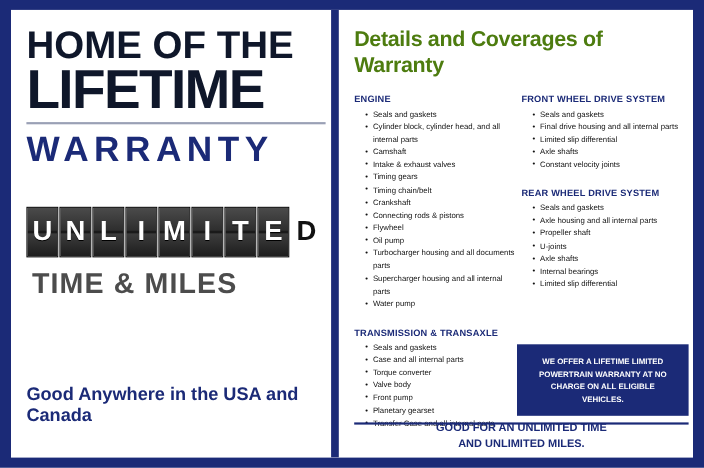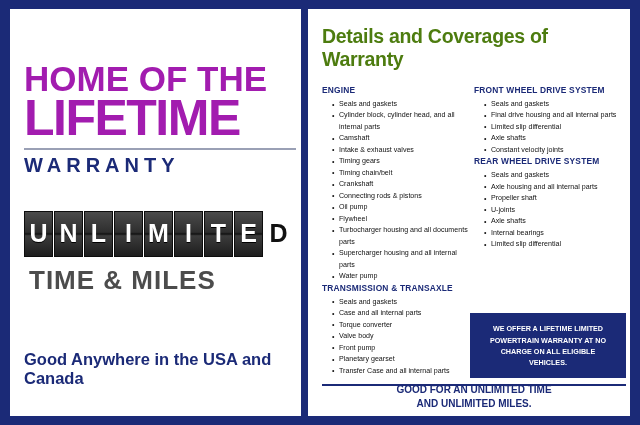--- a/index.html
+++ b/index.html
@@ -24,41 +24,40 @@
     overflow: hidden;
   }
   
   .left {
     width: 300px;
     position: relative;
     padding: 16px 12px 0 14px;
   }
   .home-of {
     font-weight: bold;
-    color: #a21caf;
+    color: #0f172a;
     letter-spacing: -1px;
     line-height: 0.96;
-    margin-top: 37px;
   }
   .line-home {
     font-size: 35px;
     letter-spacing: 0px;
   }
   .line-life {
     font-size: 50px;
     letter-spacing: -1.5px;
     margin-top: -2px;
   }
   .rule {
     border-top: 2px solid #9aa0b5;
     margin: 6px 0 4px 0;
     width: 272px;
   }
   .line-warranty {
-    font-size: 20px;
+    font-size: 32px;
     letter-spacing: 5px;
     color: #1b2a77;
     font-weight: bold;
   }
   .unlimited-wrap {
     margin-top: 34px;
     display: flex;
     align-items: flex-end;
     gap: 1px;
   }
@@ -122,21 +121,21 @@
     gap: 0;
   }
   .col { width: 152px; }
   .sec-head {
     font-size: 8.4px;
     font-weight: bold;
     color: #1b2a77;
     letter-spacing: 0.2px;
     margin-bottom: 4px;
   }
-  .sec-head.sp { }
+  .sec-head.sp { margin-top: 14px; }
   ul.items {
     margin: 0 0 0 10px;
     padding: 0;
     list-style: none;
   }
   ul.items li {
     font-size: 7.1px;
     line-height: 1.62;
     color: #111;
     position: relative;
@@ -219,22 +218,22 @@
           <div class="sec-head">ENGINE</div>
           <ul class="items">
             <li>Seals and gaskets</li>
             <li>Cylinder block, cylinder head, and all internal parts</li>
             <li>Camshaft</li>
             <li>Intake &amp; exhaust valves</li>
             <li>Timing gears</li>
             <li>Timing chain/belt</li>
             <li>Crankshaft</li>
             <li>Connecting rods &amp; pistons</li>
+            <li>Flywheel</li>
             <li>Oil pump</li>
-            <li>Flywheel</li>
             <li>Turbocharger housing and all documents parts</li>
             <li>Supercharger housing and all internal parts</li>
             <li>Water pump</li>
           </ul>
 
           <div class="sec-head sp">TRANSMISSION &amp; TRANSAXLE</div>
           <ul class="items">
             <li>Seals and gaskets</li>
             <li>Case and all internal parts</li>
             <li>Torque converter</li>

